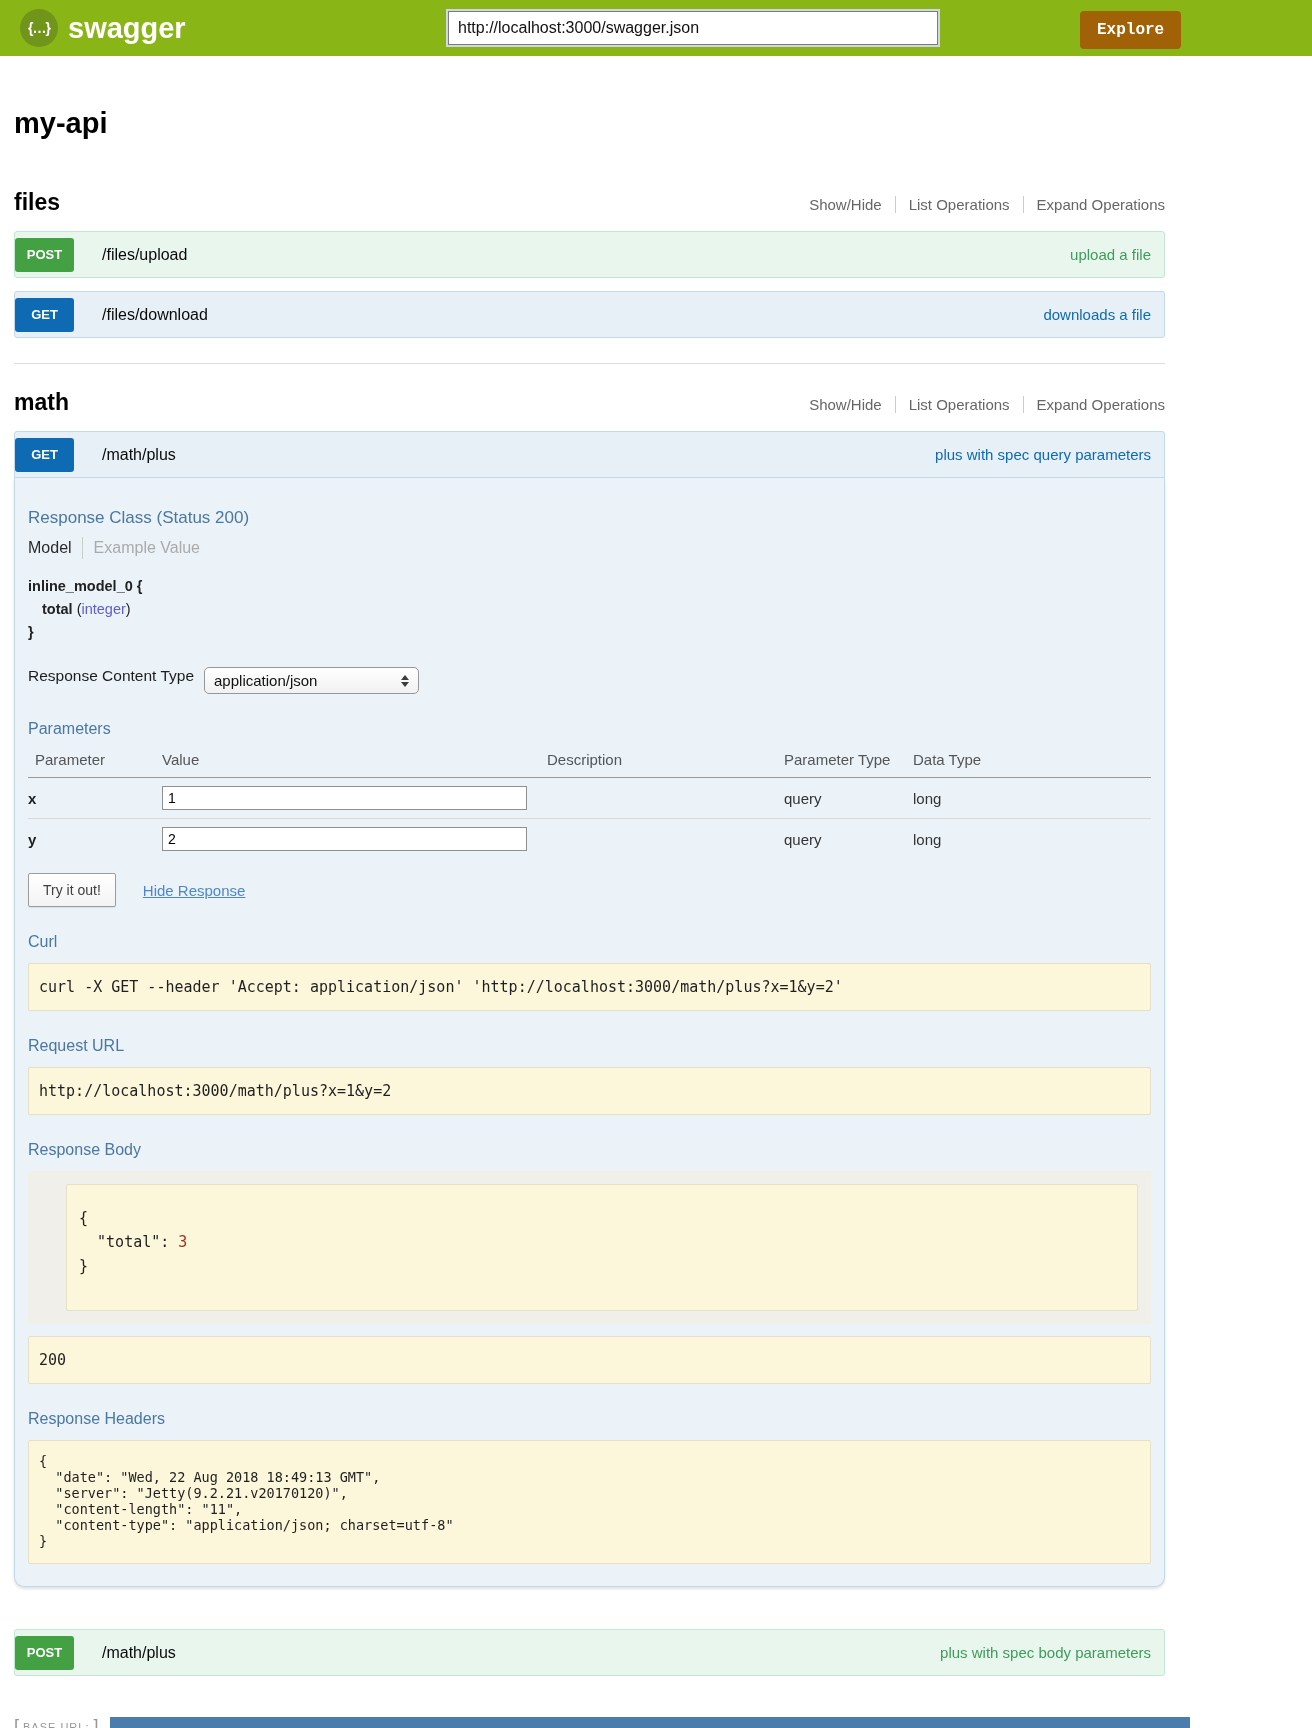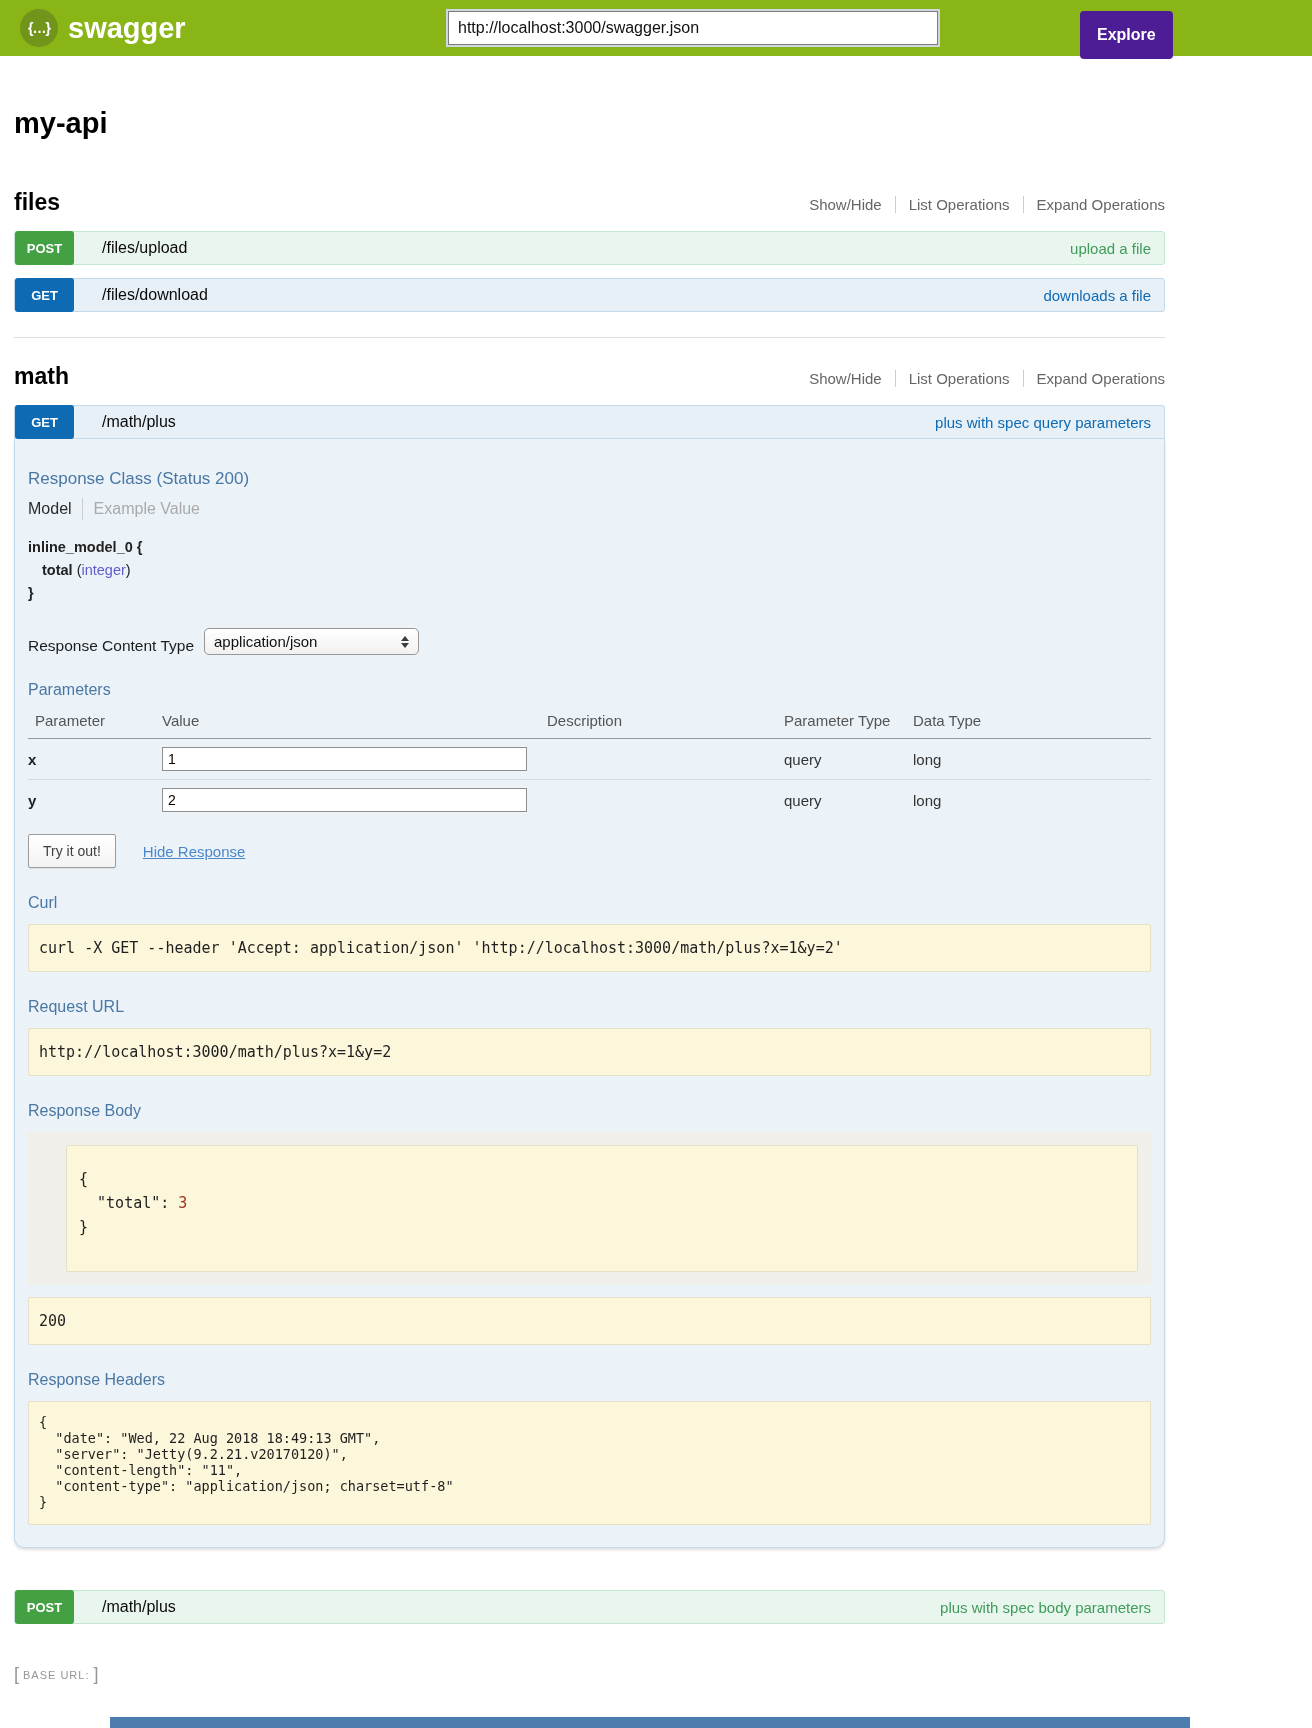--- a/index.html
+++ b/index.html
@@ -15,38 +15,38 @@
     width:38px; height:38px; border-radius:50%; background:#71951a; color:#fff;
     display:flex; align-items:center; justify-content:center; font-weight:bold; font-size:14px; letter-spacing:-1px;
   }
   .brand { color:#fff; font-size:29px; font-weight:bold; }
   .url-input {
     position:absolute; left:448px; top:11px; width:490px; height:34px;
     border:1px solid #7c7c7c; outline:2px solid #cfd8e2; outline-offset:0;
     padding:0 9px; font-size:16px; font-family:"Liberation Sans",sans-serif; color:#111; background:#fff;
   }
   .explore-btn {
-    position:absolute; left:1080px; top:11px; height:48px; padding:0 17px;
-    background:#4c1d95; color:#fff; font-weight:bold; font-size:16px;
-    border:none; border-radius:4px; cursor:pointer; font-family:Liberation Sans, sans-serif;
+    position:absolute; left:1080px; top:11px; height:38px; padding:0 17px;
+    background:#a16207; color:#fff; font-weight:bold; font-size:16px;
+    border:none; border-radius:4px; cursor:pointer; font-family:Liberation Mono, monospace;
   }
   
   .wrap { width:1151px; margin:0 0 0 14px; }
   .page-title { margin-top:51px; font-size:29px; font-weight:bold; color:#000; }
   .section-head { display:flex; align-items:baseline; justify-content:space-between; margin-top:49px; margin-bottom:15px; }
   .section-head.tight { margin-top:25px; }
   .section-title { font-size:23px; font-weight:bold; color:#000; }
   .section-links { display:flex; align-items:flex-end; font-size:15px; }
   .section-links a { color:#666; text-decoration:none; padding:0 13px; }
   .section-links a + a { border-left:1px solid #ccc; }
   .section-links a:last-child { padding-right:0; }
   .resource-divider { border-top:1px solid #ddd; margin:25px 0 24px; }
   
   .op-row {
-    height:34px; display:flex; align-items:center; border:1px solid; border-radius:3px; margin-bottom:13px;
+    height:47px; display:flex; align-items:center; border:1px solid; border-radius:3px; margin-bottom:13px;
   }
   .op-row.get  { background:#e7f0f7; border-color:#c3d9ec; }
   .op-row.post { background:#e9f6ee; border-color:#c3e8d2; }
   .method-badge {
     width:59px; height:34px; display:flex; align-items:center; justify-content:center;
     color:#fff; font-weight:bold; font-size:13px; border-radius:3px; flex:none;
   }
   .get  .method-badge { background:#0f6ab4; }
   .post .method-badge { background:#43a144; }
   .op-path { margin-left:28px; font-size:16px; color:#0a0a0a; text-decoration:none; }
@@ -65,21 +65,21 @@
   .model-tabs { display:flex; align-items:center; margin-top:9px; }
   .tab-active   { font-size:16px; color:#2b2b2b; padding-right:10px; }
   .tab-divider  { width:1px; height:22px; background:#ccc; }
   .tab-inactive { font-size:16px; color:#aaa; padding-left:11px; }
   .model-block { margin-top:19px; font-size:14.5px; color:#222; }
   .model-decl  { font-weight:bold; }
   .model-prop  { margin:7px 0 0 14px; }
   .prop-name { font-weight:bold; }
   .prop-type { color:#5e5ecb; }
   .model-close { font-weight:bold; margin-top:7px; }
-  .rct-row { margin-top:27px; display:flex; align-items:flex-end; gap:10px; }
+  .rct-row { margin-top:27px; display:flex; align-items:flex-start; gap:10px; }
   .rct-label { font-size:15.5px; color:#1d1d1d; }
   .select-box {
     width:215px; height:27px; border:1px solid #979797; border-radius:5px;
     background:linear-gradient(#ffffff,#f1f1f1);
     display:flex; align-items:center; justify-content:space-between; padding:0 9px; cursor:pointer;
   }
   .select-value { font-size:15px; color:#111; }
   .arrows { display:flex; flex-direction:column; gap:2px; }
   .tri-up   { width:0; height:0; border-left:4px solid transparent; border-right:4px solid transparent; border-bottom:5px solid #3c3c3c; }
   .tri-down { width:0; height:0; border-left:4px solid transparent; border-right:4px solid transparent; border-top:5px solid #3c3c3c; }

